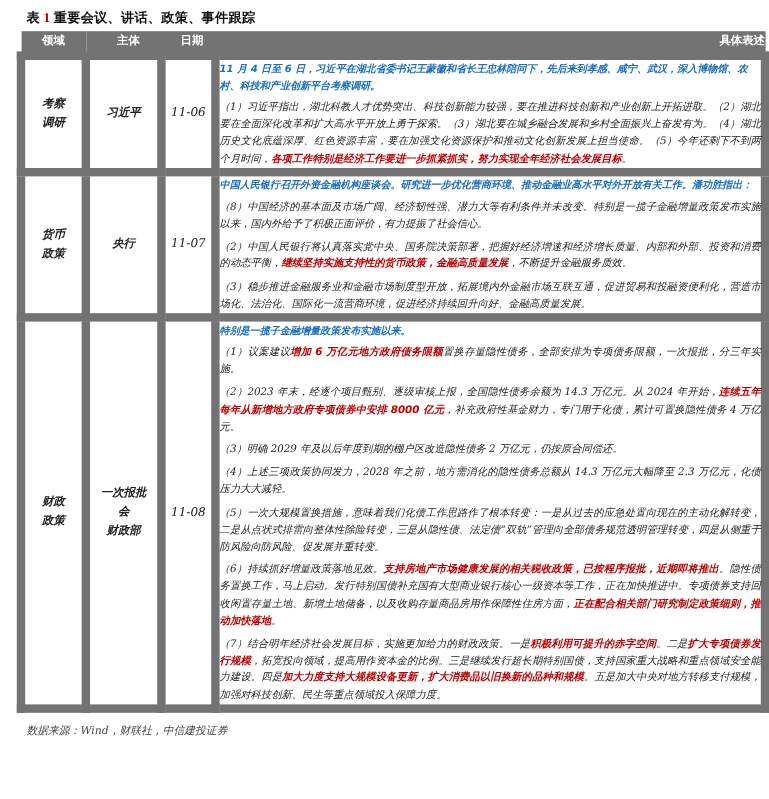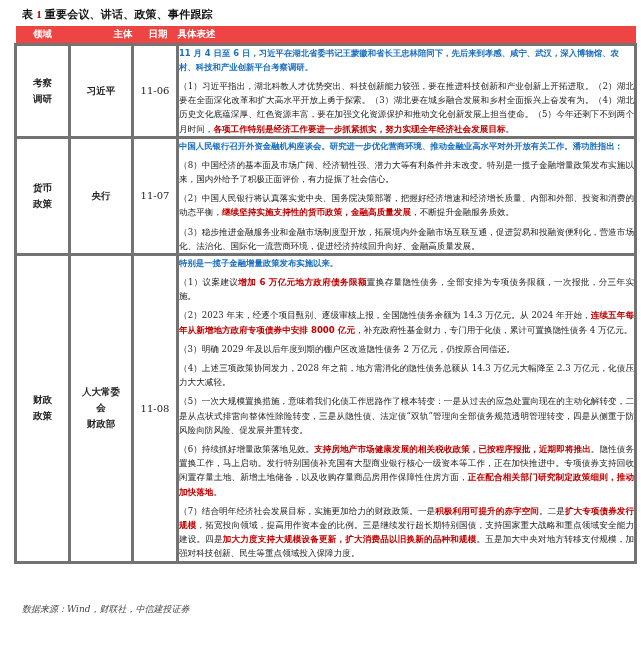--- a/index.html
+++ b/index.html
@@ -3,27 +3,27 @@
 <meta charset="utf-8">
 <style>
   html, body { margin:0; padding:0; background:#ffffff; }
   body { width:641px; height:666px; position:relative; overflow:hidden;
          font-family:"DejaVu Serif", "Liberation Serif", serif; color:#222; }
   .caption { position:absolute; left:22px; top:7px; font-size:11px; font-weight:bold;
              font-family:Liberation Serif, serif; color:#111; letter-spacing:0.2px; }
   .caption .num { color:#b00000; }
   table.main { position:absolute; left:14px; top:26px; width:620px; border-collapse:collapse;
                table-layout:fixed; }
-  table.main th { background:#ef4444; color:#fff; font-family:"DejaVu Sans", sans-serif;
+  table.main th { background:#737373; color:#fff; font-family:"DejaVu Sans", sans-serif;
                   font-size:9.5px; font-weight:bold; height:17px; padding:0; }
   table.main th.c1 { text-align:center; }
-  table.main th.c2 { text-align:right; padding-left:26px; }
+  table.main th.c2 { text-align:left; padding-left:26px; }
   table.main th.c3 { text-align:center; padding-left:6px; }
-  table.main th.c4 { text-align:left;margin-top:22px; }
-  table.main td { border:3px solid #737373; vertical-align:middle; padding:0; }
+  table.main th.c4 { text-align:right;margin-top:22px; }
+  table.main td { border:7px solid #737373; vertical-align:middle; padding:0;font-style:italic; }
   td.domain, td.subject { font-family:"DejaVu Sans", sans-serif; font-weight:bold;
                           font-size:9.5px; text-align:center; line-height:16px; }
   td.date { font-size:10px; text-align:center; }
   td.desc { padding:3px 6px 4px 6px; font-size:8.6px; line-height:14.2px; vertical-align:top; }
   .headline { color:#1a6fc0; font-weight:bold; font-family:"DejaVu Sans", sans-serif;
               font-size:8.4px; line-height:14px; }
   .para { margin-top:5px; text-align:justify; }
   .hl { color:#c00000; font-weight:bold; font-family:"DejaVu Sans", sans-serif; }
   .source { position:absolute; left:22px; top:603px; font-size:9px; font-style:italic; color:#444; }
 </style>
@@ -84,21 +84,21 @@
         <div class="para"><span>（3）稳步推进金融服务业和金融市场制度型开放，拓展境内外金融市场互联互通，促进贸易和投融资便利化，营造市场化、法治化、国际化一流营商环境，促进经济持续回升向好、金融高质量发展。</span></div>
       </td>
     </tr>
 
     <tr>
       <td class="domain">
         <div>财政</div>
         <div>政策</div>
       </td>
       <td class="subject">
-        <div>人大常委</div>
+        <div>一次报批</div>
         <div>会</div>
         <div>财政部</div>
       </td>
       <td class="date">11-08</td>
       <td class="desc">
         <div class="headline">特别是一揽子金融增量政策发布实施以来。</div>
         <div class="para"><span>（1）议案建议</span><span class="hl">增加 6 万亿元地方政府债务限额</span><span>置换存量隐性债务，全部安排为专项债务限额，一次报批，分三年实施。</span></div>
         <div class="para"><span>（2）2023 年末，经逐个项目甄别、逐级审核上报，全国隐性债务余额为 14.3 万亿元。从 2024 年开始，</span><span class="hl">连续五年每年从新增地方政府专项债券中安排 8000 亿元</span><span>，补充政府性基金财力，专门用于化债，累计可置换隐性债务 4 万亿元。</span></div>
         <div class="para"><span>（3）明确 2029 年及以后年度到期的棚户区改造隐性债务 2 万亿元，仍按原合同偿还。</span></div>
         <div class="para"><span>（4）上述三项政策协同发力，2028 年之前，地方需消化的隐性债务总额从 14.3 万亿元大幅降至 2.3 万亿元，化债压力大大减轻。</span></div>

